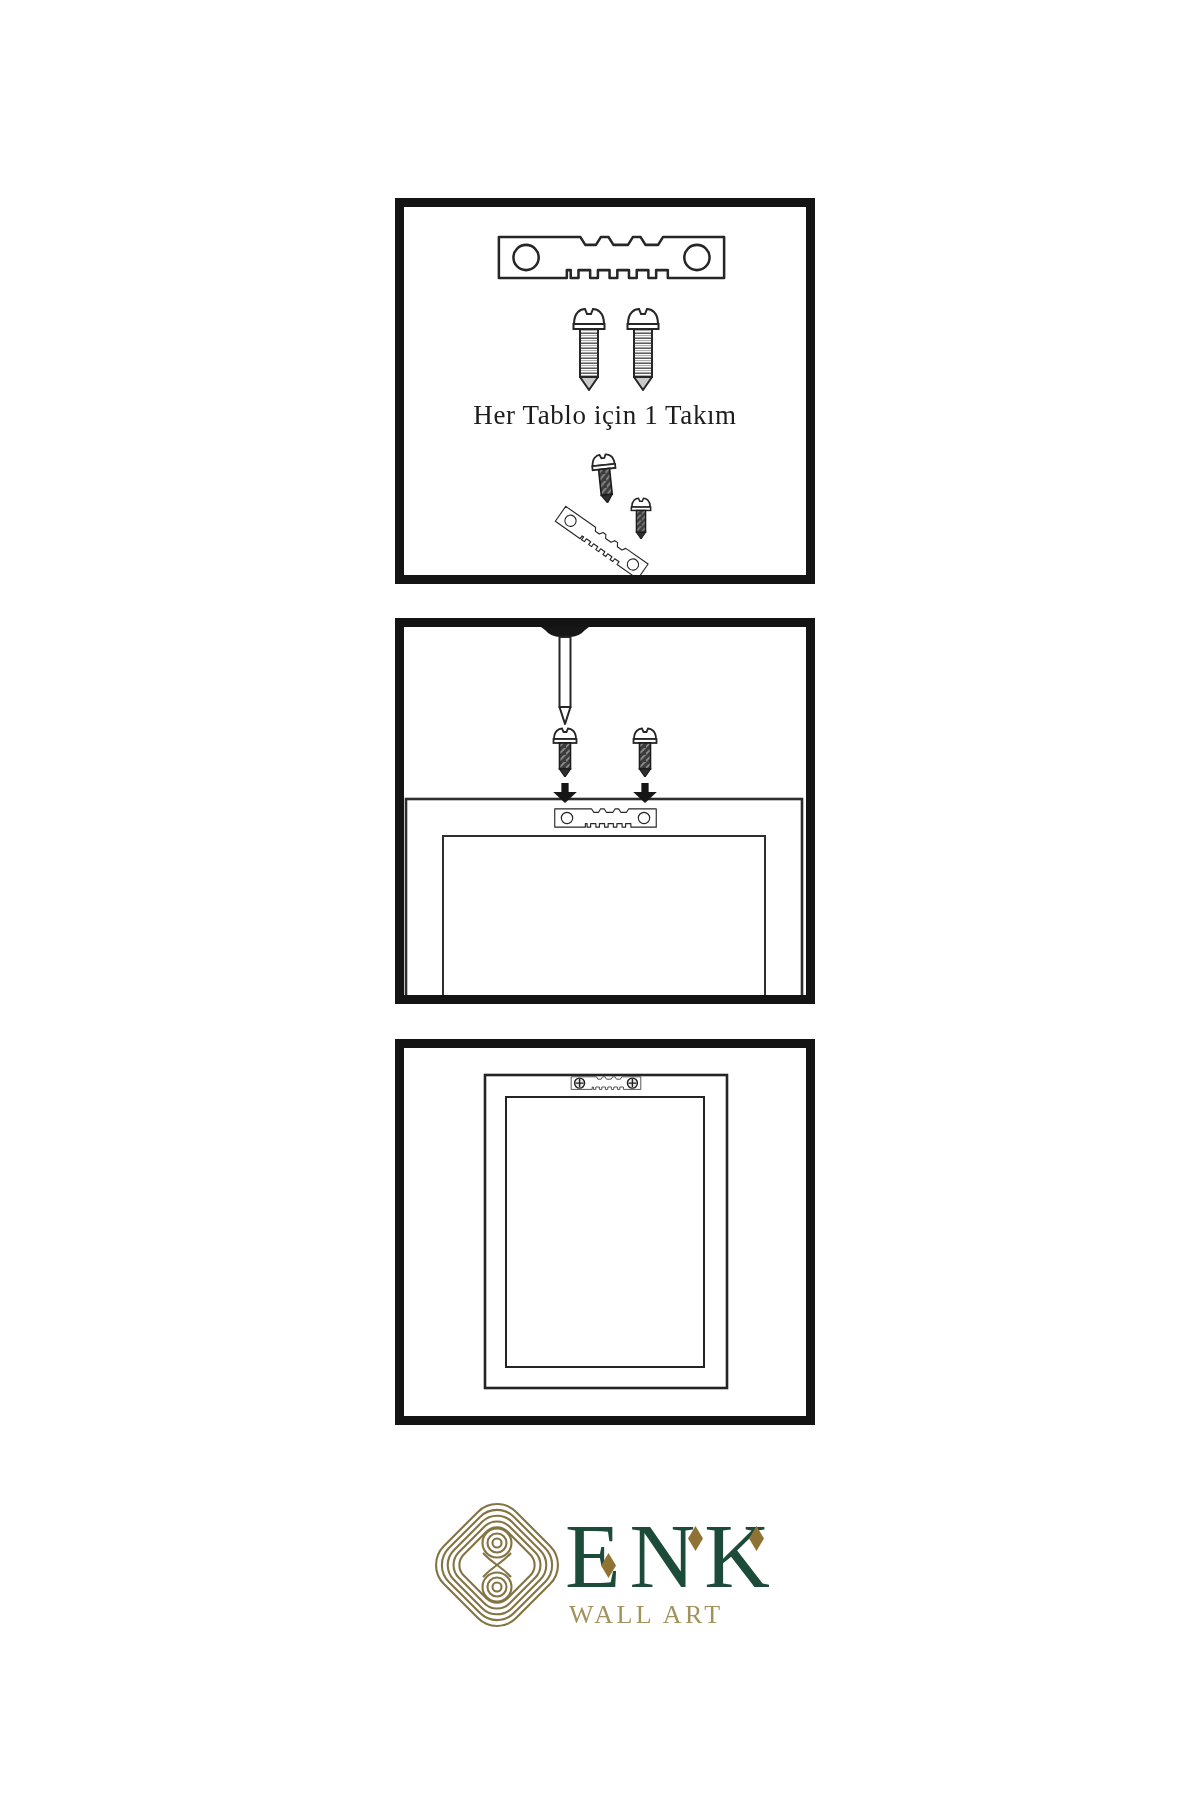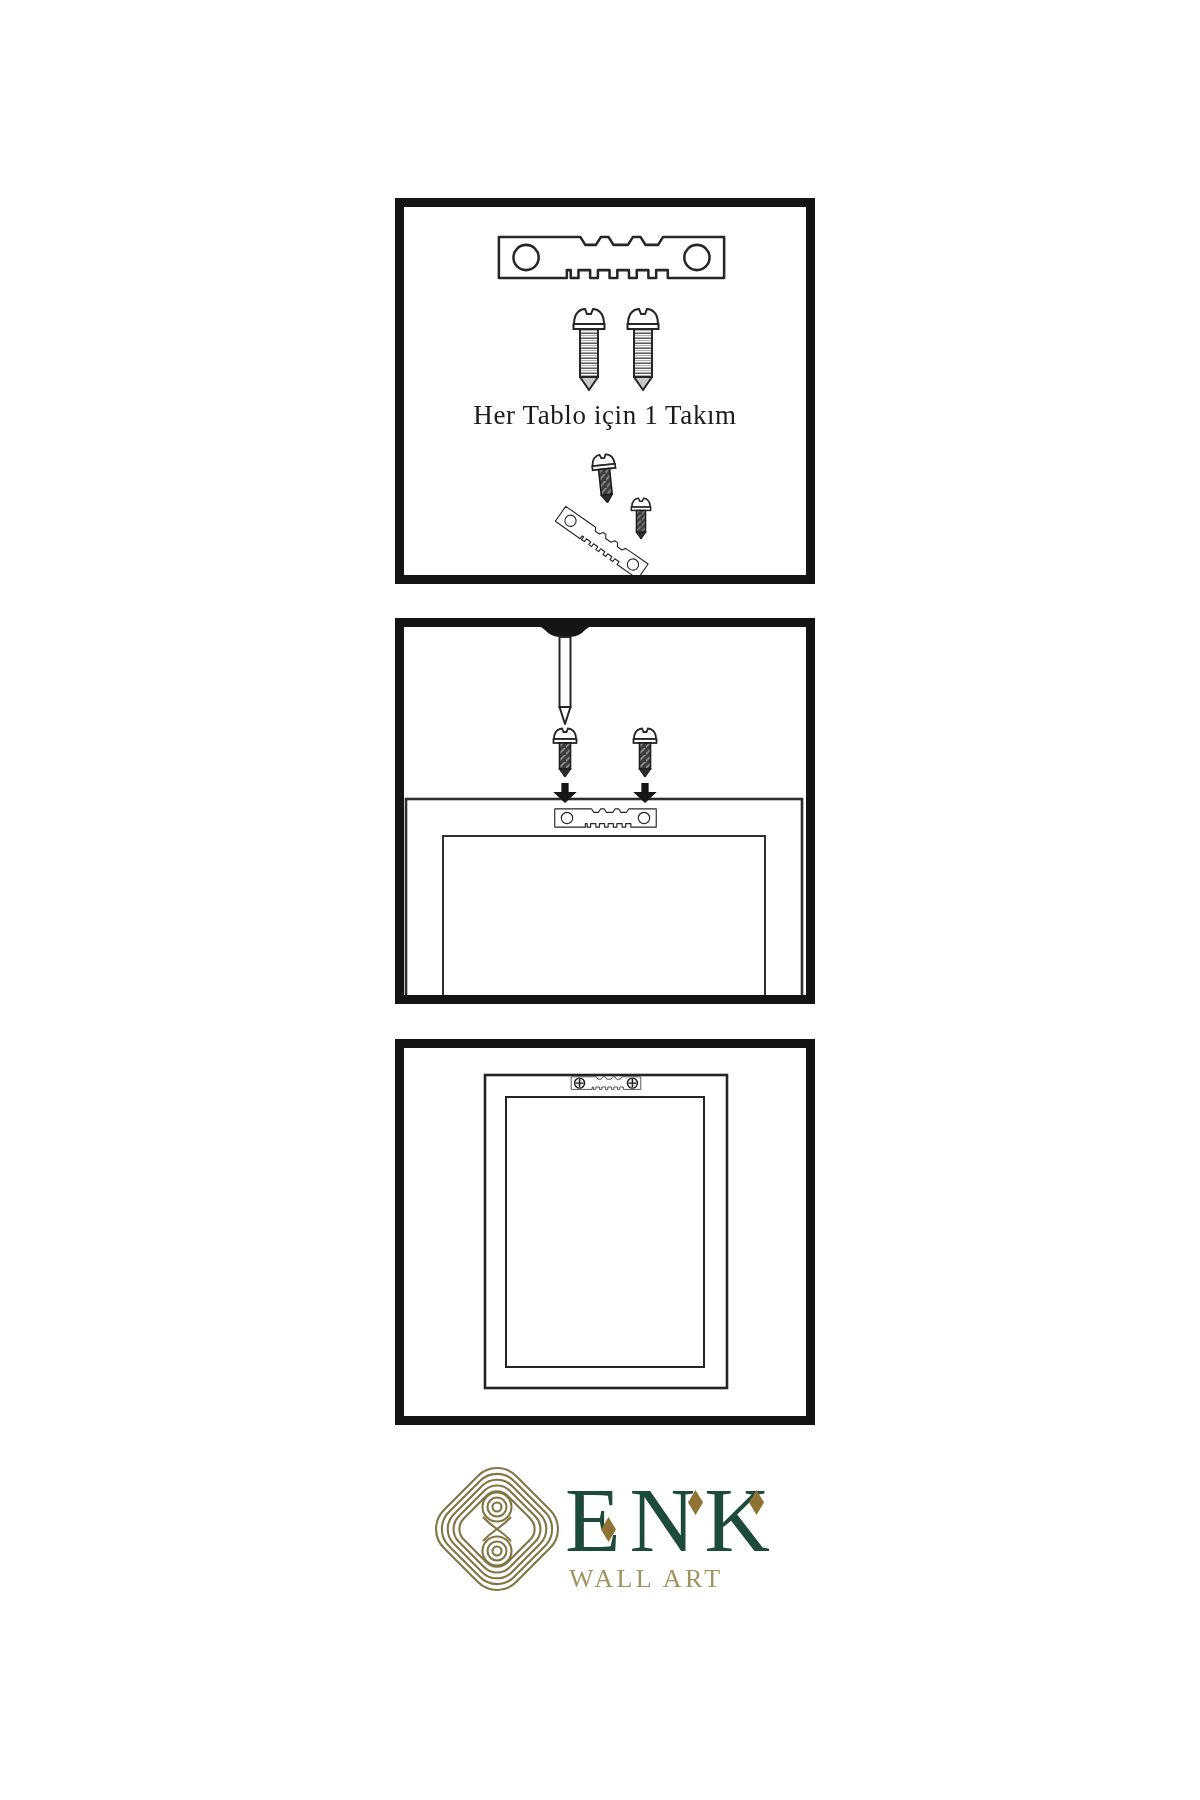--- a/index.html
+++ b/index.html
@@ -15,21 +15,21 @@
   .panel svg{position:absolute;left:0;top:0;}
   #panel1{top:192px;}
   #panel2{top:612px;}
   #panel3{top:1033px;}
   .caption{
     position:absolute;left:0;top:193px;width:100%;
     text-align:center;font-size:27px;letter-spacing:0.6px;
     color:#1c1c1c;white-space:nowrap;
   }
   .logo{
-    position:absolute;left:432px;top:1451px;width:360px;height:150px;
+    position:absolute;left:432px;top:1487px;width:360px;height:150px;
   }
   .logo-knot{position:absolute;left:0;top:2px;}
   .brand-name{
     position:absolute;left:133px;top:18px;
     font-size:91px;line-height:91px;letter-spacing:9px;
     color:#1d4b3a;font-weight:normal;
   }
   .brand-tagline{
     position:absolute;left:137px;top:107px;
     font-size:26px;line-height:30px;letter-spacing:3.5px;

